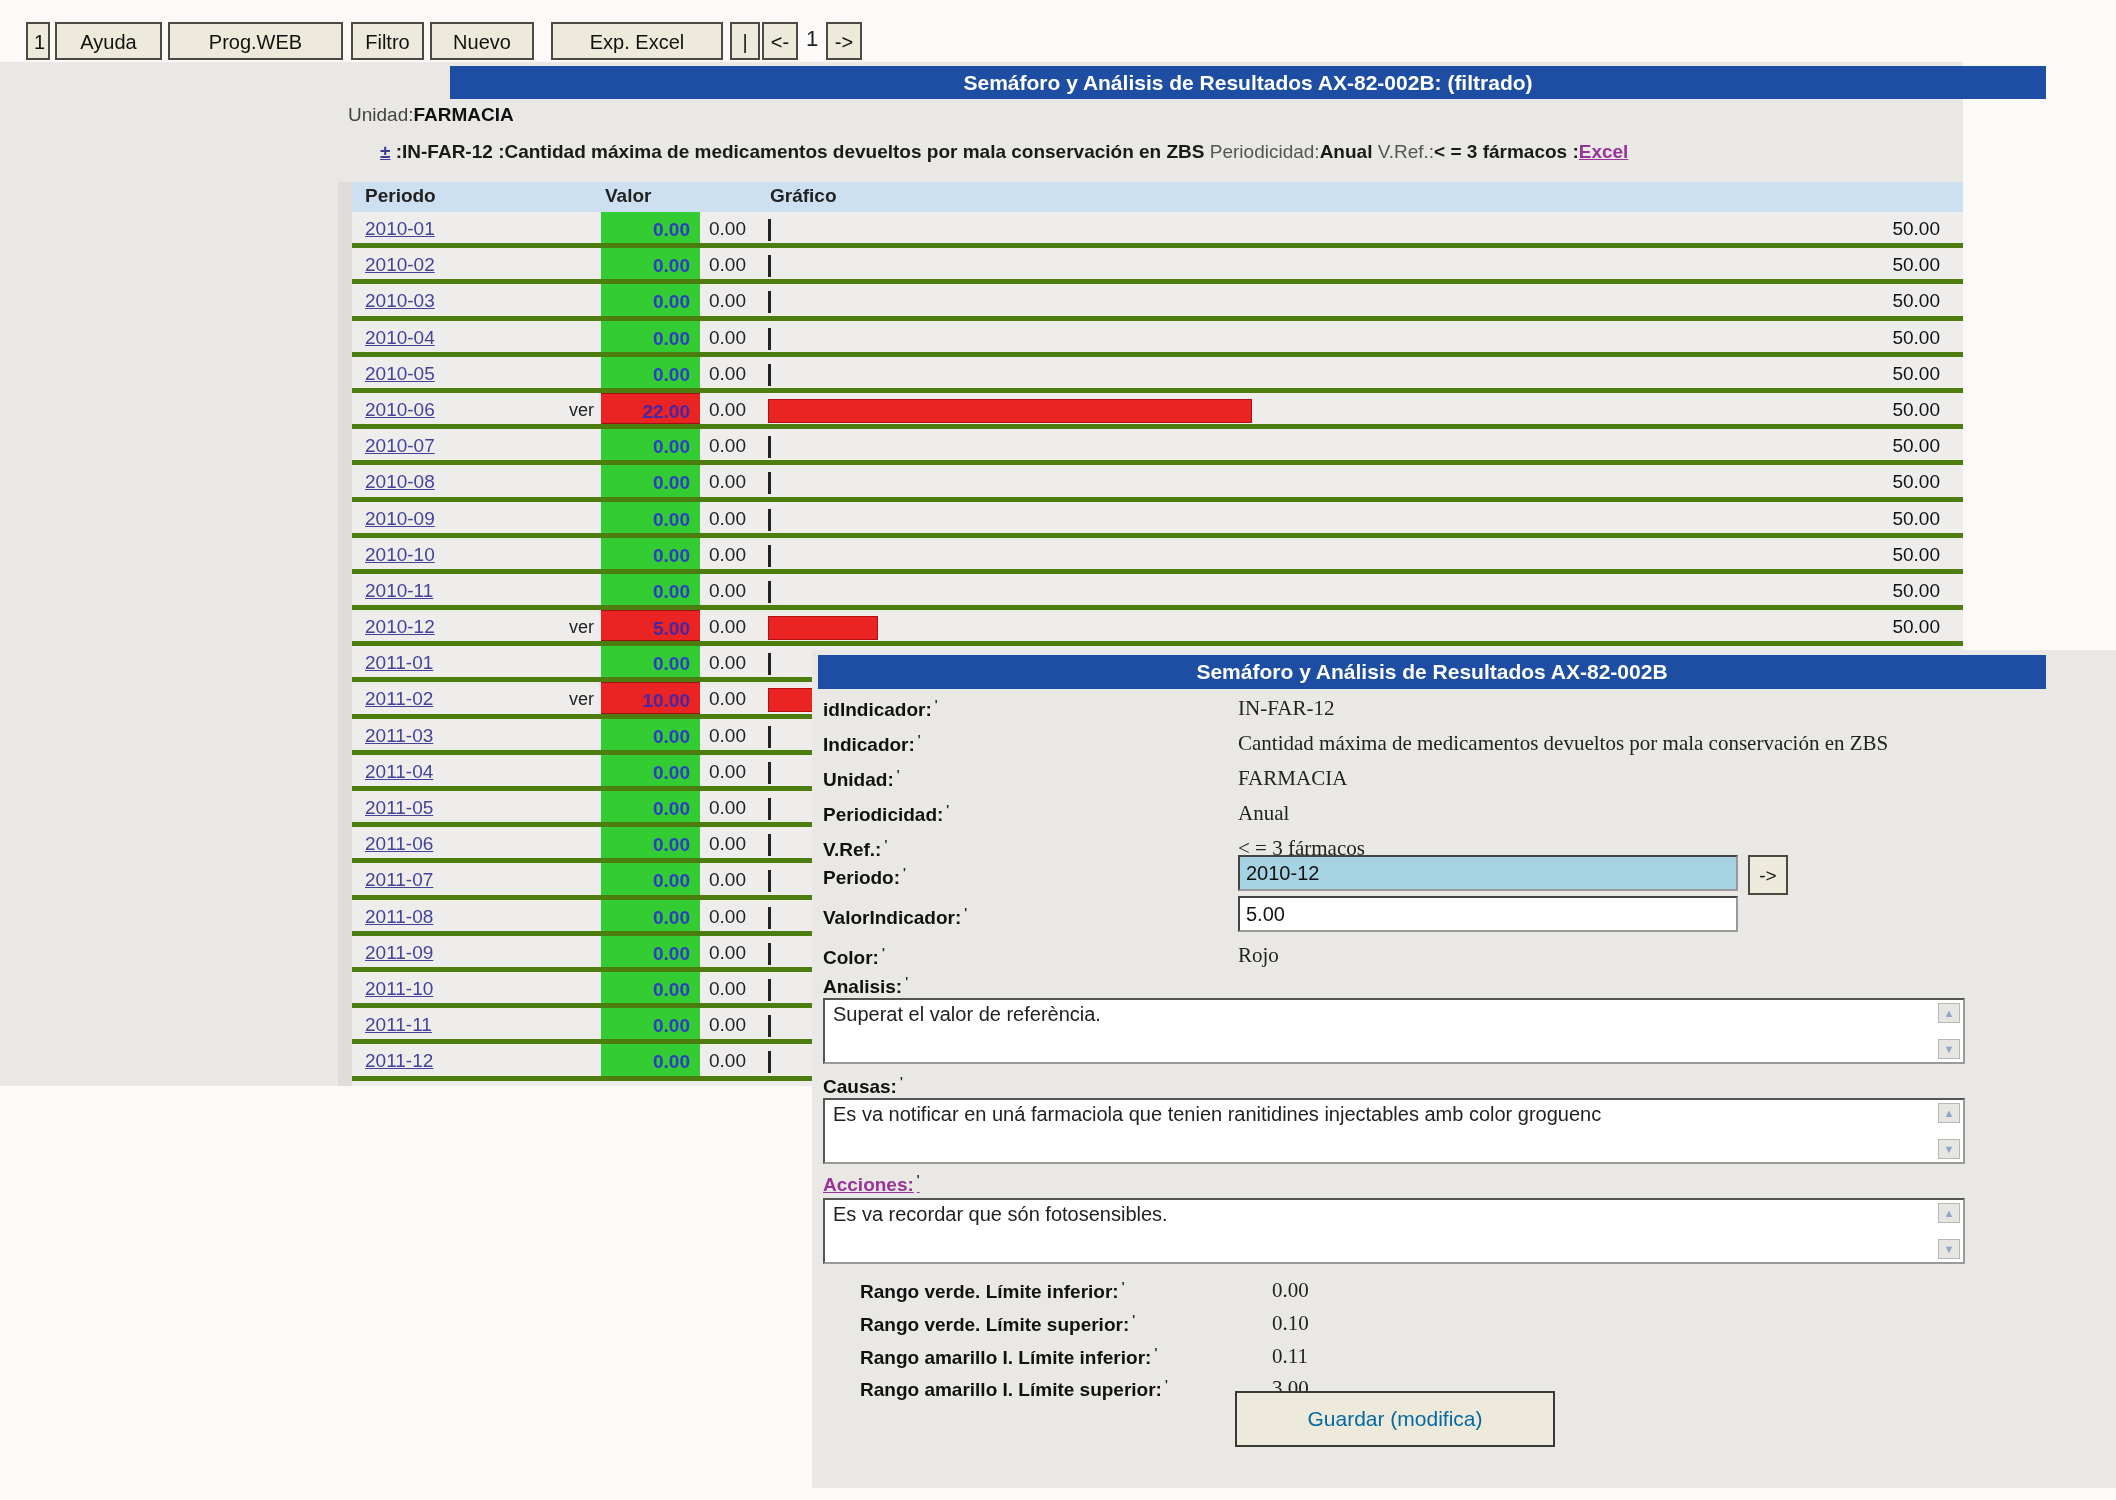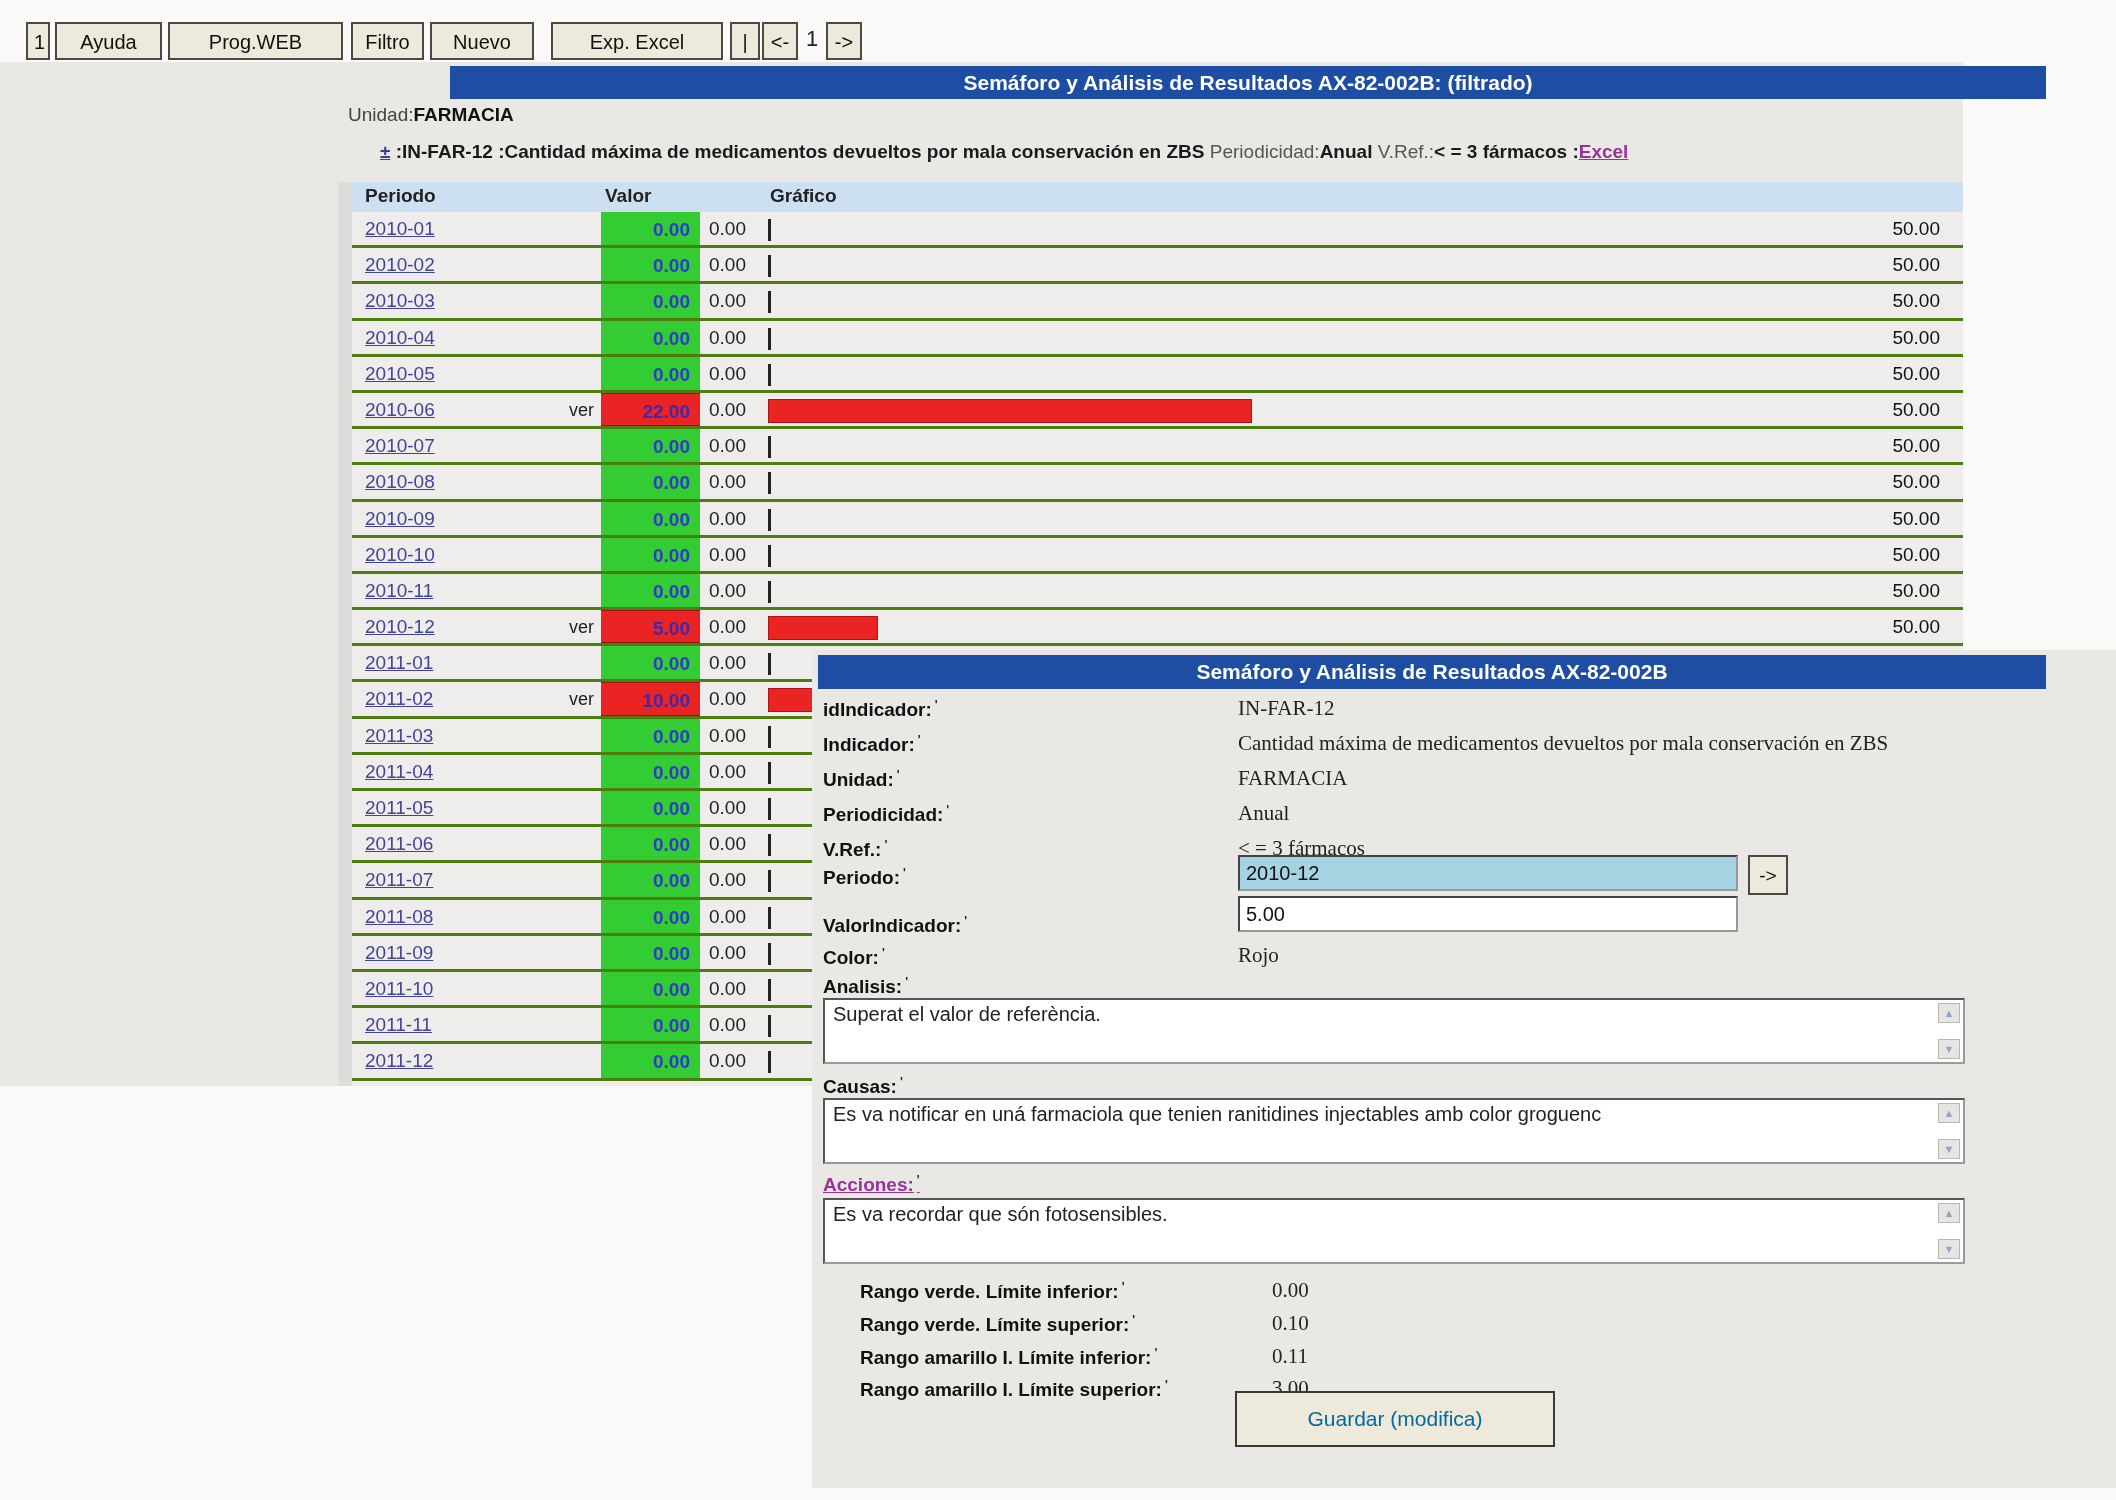--- a/index.html
+++ b/index.html
@@ -28,21 +28,21 @@
   .ind-line .expander{color:#3c3c9c;text-decoration:underline;font-weight:bold;cursor:pointer;}
   .ind-line .b{font-weight:bold;}
   .ind-line .lite{font-weight:normal;color:#555;}
   .excel-link{color:#993399;font-weight:bold;text-decoration:underline;cursor:pointer;}
 
   
   .thead{position:absolute;left:0;top:0;width:100%;height:30px;background:#cde0f2;}
   .thead span{position:absolute;top:3px;font-weight:bold;font-size:19px;color:#222;}
   .th-periodo{left:13px;} .th-valor{left:253px;} .th-grafico{left:418px;}
   #rows{position:absolute;left:0;top:30px;width:100%;}
-  .trow{position:relative;height:36.2px;border-bottom:3px solid #4d7c0f;box-sizing:border-box;}
+  .trow{position:relative;height:36.2px;border-bottom:5px solid #4d7c0f;box-sizing:border-box;}
   .period{position:absolute;left:13px;top:6px;font-size:19px;color:#43439a;text-decoration:underline;cursor:pointer;}
   .ver{position:absolute;left:180px;top:7px;width:62px;text-align:right;font-size:18px;color:#222;cursor:pointer;}
   .valcell{position:absolute;left:249px;top:0;bottom:0;width:99px;box-sizing:border-box;
            font-weight:bold;font-size:19px;text-align:right;padding:7px 10px 0 0;}
   .valcell.green{background:#33cc33;color:#2d3fc0;}
   .valcell.red{background:#ea2323;color:#4527a8;border-top:1px solid #991111;border-bottom:1px solid #991111;}
   .val2{position:absolute;left:357px;top:6px;font-size:19px;color:#222;}
   .barzone{position:absolute;left:416px;top:0;bottom:0;}
   .tick{position:absolute;left:0;top:7px;width:3px;height:22px;background:#222;}
   .bar{position:absolute;left:0;top:6px;height:24px;background:#ea2323;border:1px solid #b01010;box-sizing:border-box;}
@@ -438,21 +438,21 @@
         <div class="drow">
           <span class="dlabel"><span>V.Ref.:</span><sup class="mk">'</sup></span>
           <span class="dvalue">&lt; = 3 fármacos</span>
         </div>
       </div>
 
     <span class="dlabel linkish abs" style="left:11px;top:216px;"><span>Periodo:</span><sup class="mk">'</sup></span>
     <input class="field-input periodo-input" style="left: 426px; top: 205px;" value="2010-12">
     <button class="mini-btn" style="left:936px;top:205px;">-&gt;</button>
 
-    <span class="dlabel linkish abs" style="left:11px;top:264px;"><span>ValorIndicador:</span><sup class="mk">'</sup></span>
+    <span class="dlabel linkish abs" style="left:11px;top:256px;"><span>ValorIndicador:</span><sup class="mk">'</sup></span>
     <input class="field-input" style="left: 426px; top: 246px;" value="5.00">
 
     <span class="dlabel abs" style="left:11px;top:296px;"><span>Color:</span><sup class="mk">'</sup></span>
     <span class="dvalue abs" style="left:426px;top:293px;">Rojo</span>
 
     <span class="dlabel abs" style="left:11px;top:325px;"><span>Analisis:</span><sup class="mk">'</sup></span>
     <div class="tawrap" style="top:348px;">
       <textarea style="">Superat el valor de referència.</textarea>
       <span class="sarr up">▲</span>
       <span class="sarr down">▼</span>

